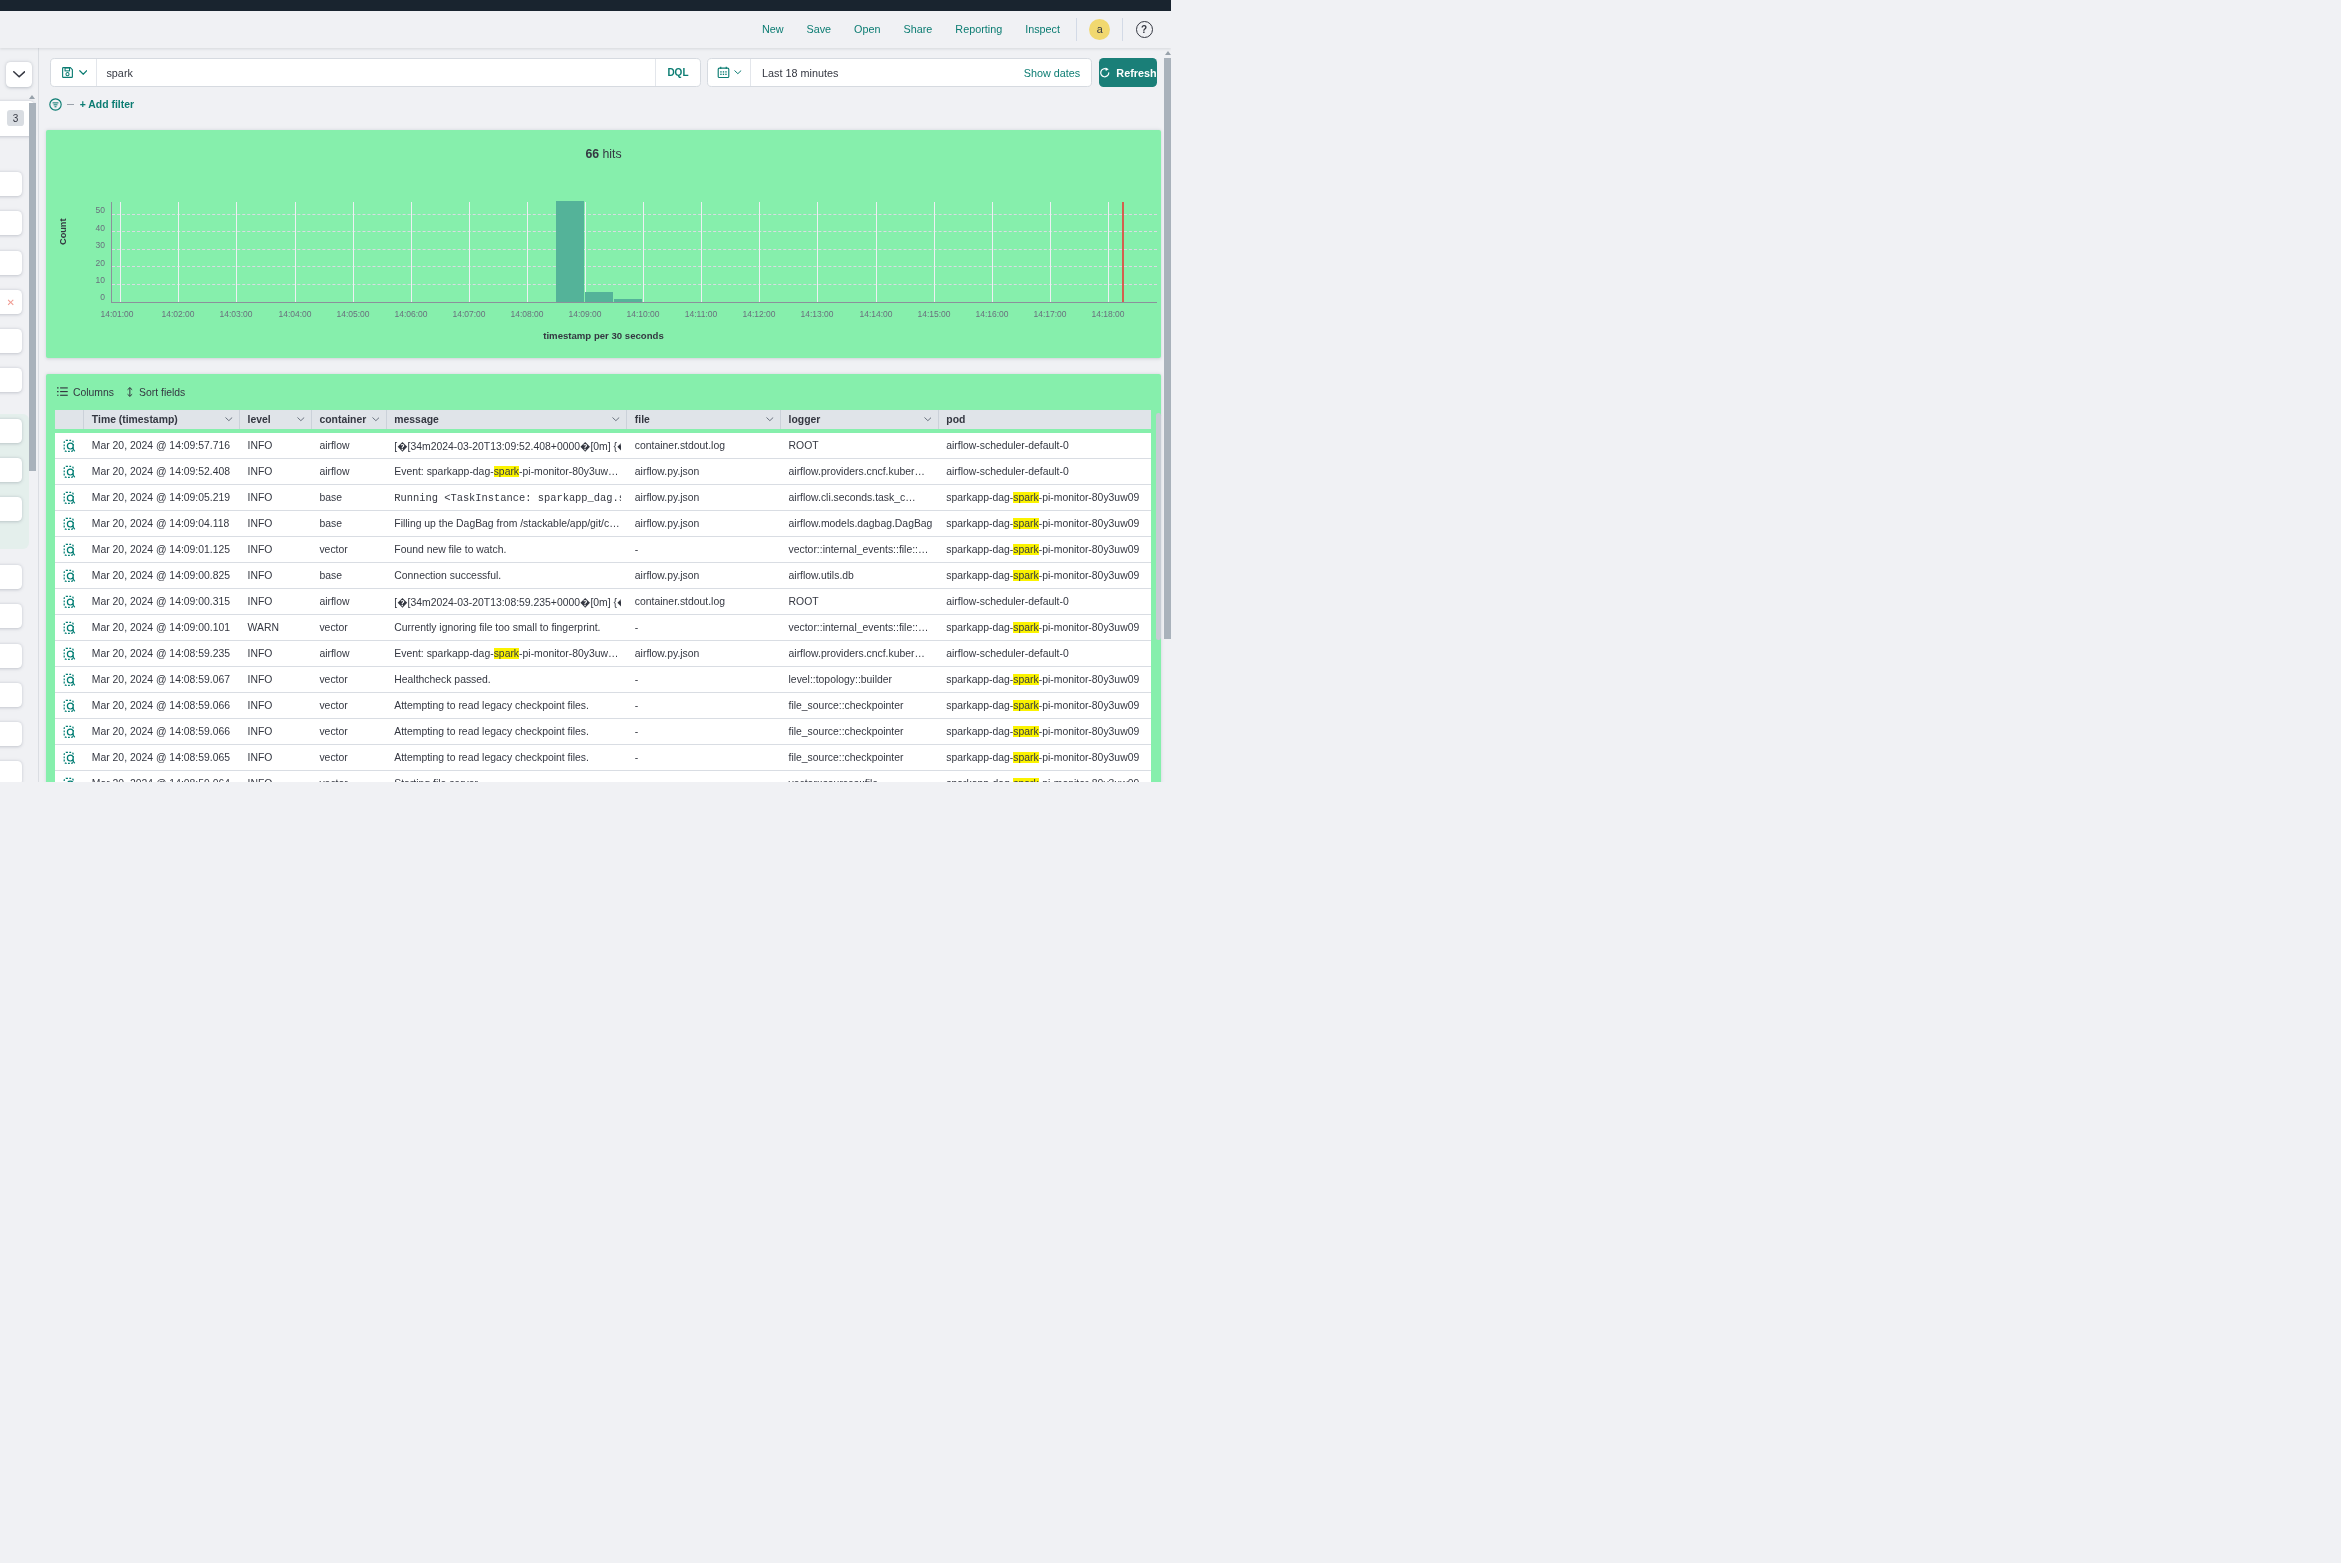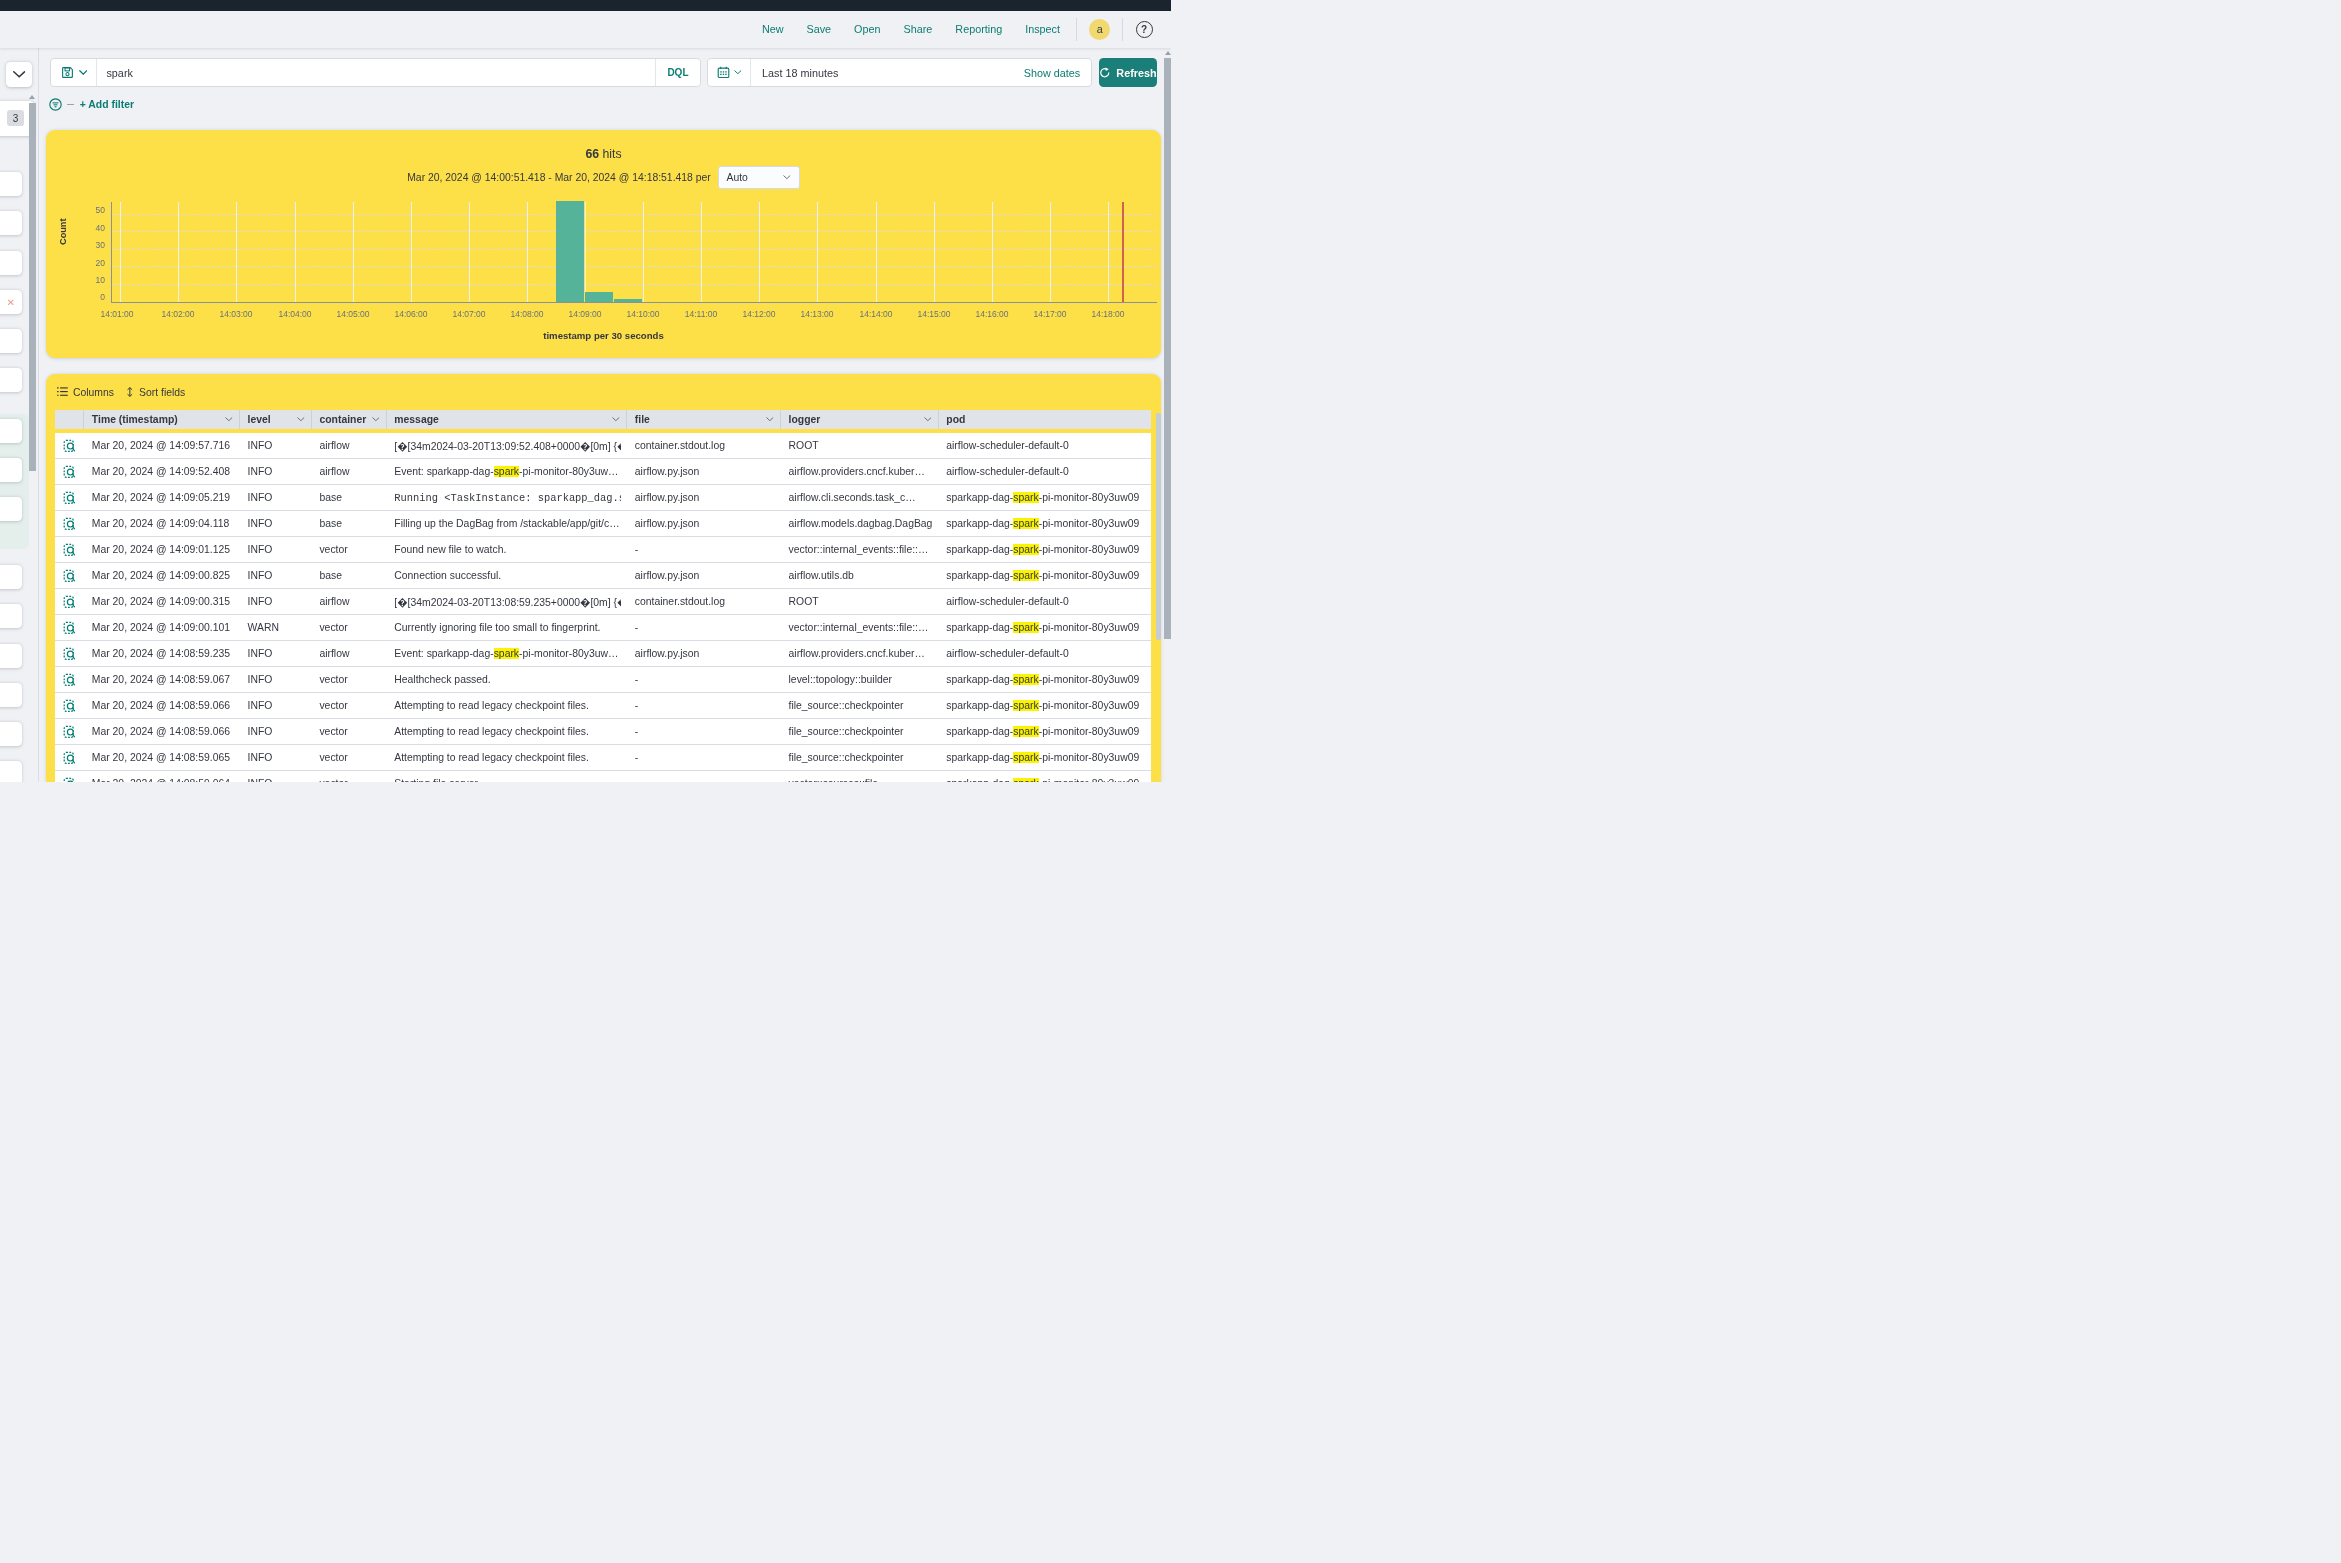--- a/index.html
+++ b/index.html
@@ -51,21 +51,21 @@
   .show-dates { font-size:10.8px; color:#0b7c72; padding-right:10.8px; }
 
   .refresh-btn { position:absolute; left:1099px; top:58px; width:58px; height:29px; background:#1a7f78;
             border-radius:4.6px; color:#fff; font-size:10.8px; font-weight:bold; display:flex;
             align-items:center; justify-content:center; gap:5.4px; }
 
   .filter-row { position:absolute; left:49px; top:97px; height:14px; display:flex; align-items:center; gap:5.4px; }
   .filter-dash { width:7px; height:0.8px; background:#9aa2ab; }
   .add-filter { font-size:10.4px; font-weight:bold; color:#0b7c72; }
 
-  .panel { position:absolute; background:#fde047; border-radius:9px; box-shadow:0 0.8px 3.1px rgba(120,128,140,.28); }
+  .panel { position:absolute; background:#86efac; border-radius:2px; box-shadow:0 0.8px 3.1px rgba(120,128,140,.28); }
   #hits-panel { left:46px; top:130px; width:1115px; height:228px; }
   #table-panel { left:46px; top:374px; width:1115px; height:431px; }
 
   .hits-line { position:absolute; top:17px; width:100%; text-align:center; font-size:12.3px; color:#343741; }
   .hits-line b { font-weight:bold; }
   .range-line { position:absolute; top:36px; width:100%; display:flex; align-items:center; justify-content:center; gap:7px; }
   .range-text { font-size:10.4px; color:#343741; }
   .interval-select { width:82px; height:23px; border:0.8px solid #d3dae6; border-radius:3.1px; background:#fbfcfd;
             font-size:10.4px; color:#343741; display:flex; align-items:center; justify-content:space-between; padding:0 7.7px; }
 
@@ -224,29 +224,20 @@
         </svg>
     </span>
     <span class="filter-dash"></span>
     <span class="add-filter">+ Add filter</span>
   </div>
 
   <div class="panel" id="hits-panel">
     <div class="hits-line">
       <b>66</b>
       <span>hits</span>
-    </div>
-    <div class="range-line">
-      <span class="range-text">Mar 20, 2024 @ 14:00:51.418 - Mar 20, 2024 @ 14:18:51.418 per</span>
-      <span class="interval-select">
-        <span>Auto</span>
-        <svg width="7.7" height="4.6" viewBox="0 0 10 6">
-            <polyline points="1,1 5,4.8 9,1" fill="none" stroke="#69707d" stroke-width="1.3" stroke-linecap="round"></polyline>
-          </svg>
-      </span>
     </div>
     <div class="ylabel">Count</div>
     <div id="plot">
         <div class="ytick" style="bottom: -5.4px;">0</div>
         <div class="ygrid" style="bottom: 17.4px;"></div>
         <div class="ytick" style="bottom: 12px;">10</div>
         <div class="ygrid" style="bottom: 35px;"></div>
         <div class="ytick" style="bottom: 29px;">20</div>
         <div class="ygrid" style="bottom: 52px;"></div>
         <div class="ytick" style="bottom: 47px;">30</div>

